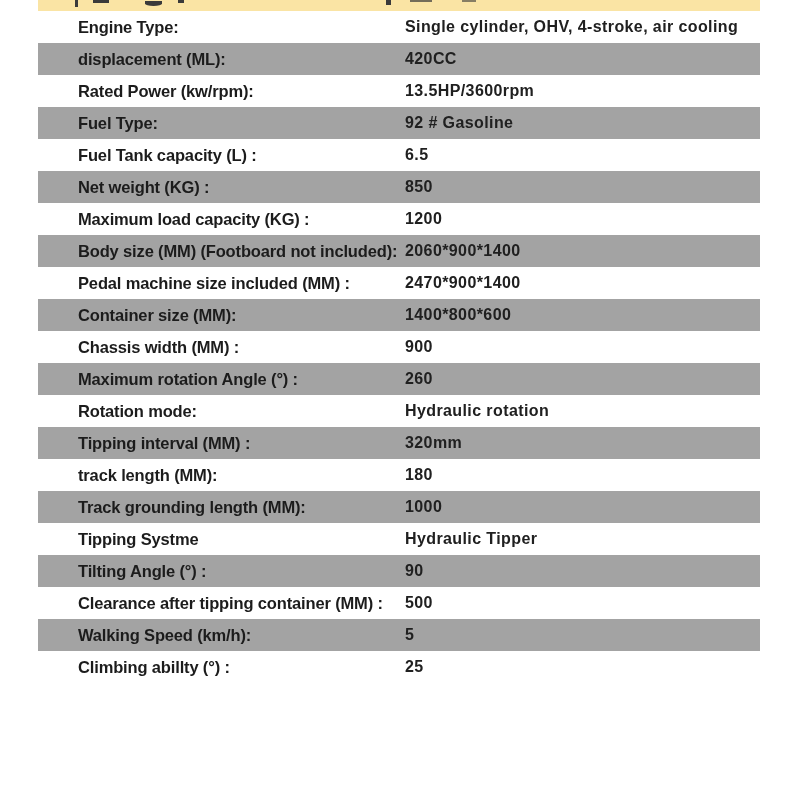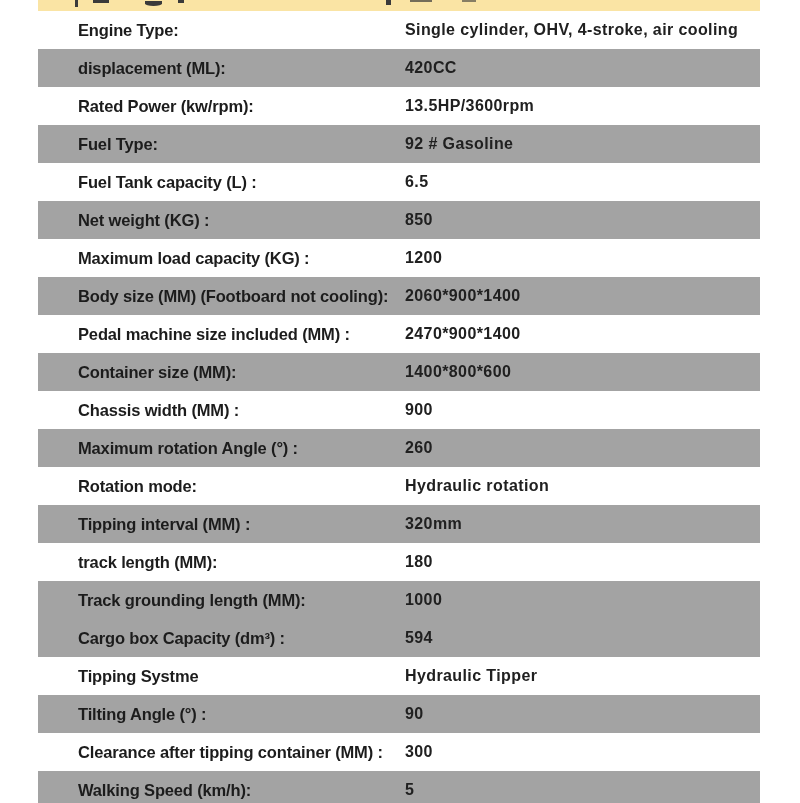--- a/index.html
+++ b/index.html
@@ -34,21 +34,21 @@
   .frag.f1 { left: 37px;  top: 0; width: 3px;  height: 7px; }
   .frag.f2 { left: 55px;  top: 0; width: 16px; height: 3px; }
   .frag.f3 { left: 107px; top: 1px; width: 17px; height: 5px; border-radius: 0 0 50% 50%; }
   .frag.f4 { left: 140px; top: 0; width: 6px;  height: 3px; }
   .frag.f5 { left: 348px; top: 0; width: 5px;  height: 5px; }
   .frag.f6 { left: 372px; top: 0; width: 22px; height: 2px; opacity: .7; }
   .frag.f7 { left: 424px; top: 0; width: 14px; height: 2px; opacity: .6; }
   .spec-row {
     position: relative;
     width: 722px;
-    height: 38px;
+    height: 32px;
     display: flex;
     align-items: center;
     background: #ffffff;
   }
   .spec-row.shaded {
     background: #a3a3a3;
   }
   .spec-label {
     position: absolute;
     left: 40px;
@@ -111,21 +111,21 @@
     <span class="spec-label">Net weight (KG) :</span>
     <span class="spec-value">850</span>
   </div>
 
   <div class="spec-row">
     <span class="spec-label">Maximum load capacity (KG) :</span>
     <span class="spec-value">1200</span>
   </div>
 
   <div class="spec-row shaded">
-    <span class="spec-label">Body size (MM) (Footboard not cooling):</span>
+    <span class="spec-label">Body size (MM) (Footboard not included):</span>
     <span class="spec-value">2060*900*1400</span>
   </div>
 
   <div class="spec-row">
     <span class="spec-label">Pedal machine size included (MM) :</span>
     <span class="spec-value">2470*900*1400</span>
   </div>
 
   <div class="spec-row shaded">
     <span class="spec-label">Container size (MM):</span>
@@ -156,38 +156,34 @@
     <span class="spec-label">track length (MM):</span>
     <span class="spec-value">180</span>
   </div>
 
   <div class="spec-row shaded">
     <span class="spec-label">Track grounding length (MM):</span>
     <span class="spec-value">1000</span>
   </div>
 
 
-  <div class="spec-row shaded">
-    <span class="spec-label">Cargo box Capacity (dm³) :</span>
-    <span class="spec-value">594</span>
-  </div>
 
   <div class="spec-row">
     <span class="spec-label">Tipping Systme</span>
     <span class="spec-value">Hydraulic Tipper</span>
   </div>
 
   <div class="spec-row shaded">
     <span class="spec-label">Tilting Angle (°) :</span>
     <span class="spec-value">90</span>
   </div>
 
   <div class="spec-row">
     <span class="spec-label">Clearance after tipping container (MM) :</span>
-    <span class="spec-value">300</span>
+    <span class="spec-value">500</span>
   </div>
 
   <div class="spec-row shaded">
     <span class="spec-label">Walking Speed (km/h):</span>
     <span class="spec-value">5</span>
   </div>
 
   <div class="spec-row">
     <span class="spec-label">Climbing abillty (°) :</span>
     <span class="spec-value">25</span>

